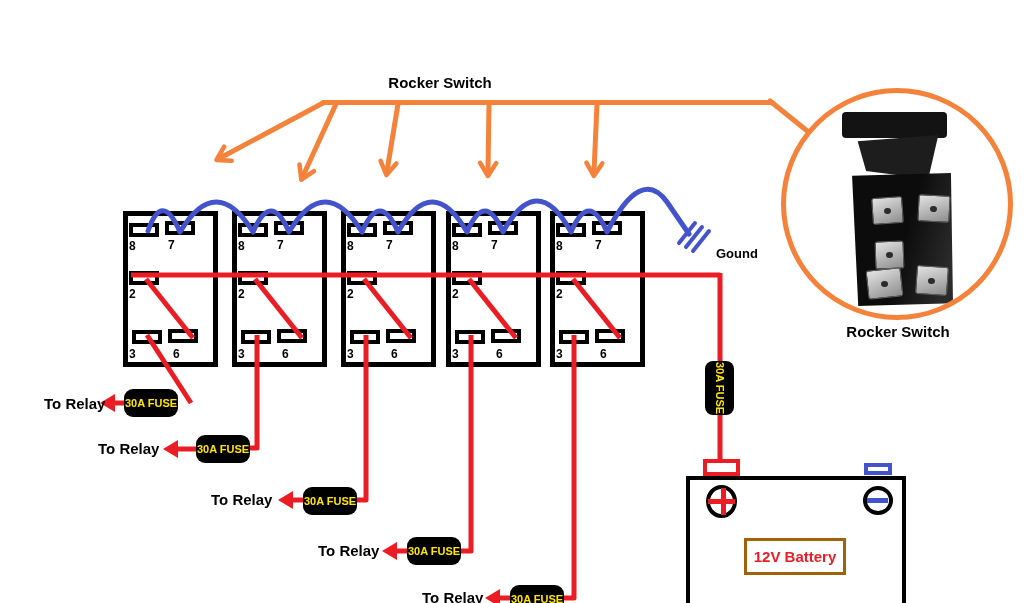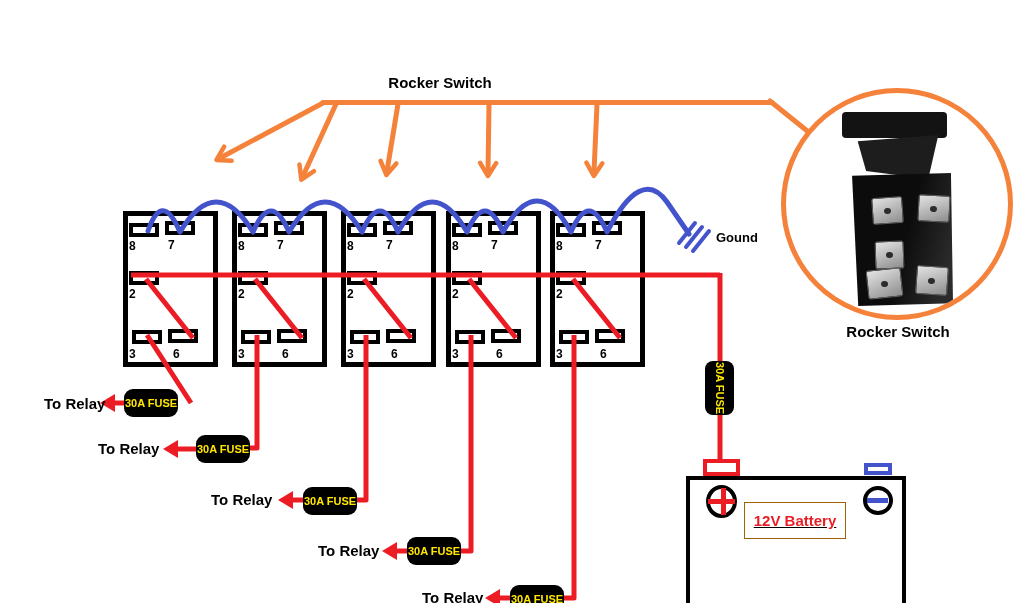--- a/index.html
+++ b/index.html
@@ -6,21 +6,21 @@
   #stage{
     position:relative;width:1024px;height:603px;background:#fff;overflow:hidden;
     font-family:"Liberation Sans",sans-serif;
     margin-top:44px;
   }
   #stage *{box-sizing:border-box;}
 
   
   .lbl{position:absolute;font-weight:bold;color:#000;}
   .title{left:375px;top:30px;width:130px;text-align:center;font-size:15px;z-index:2;}
-  .ground-lbl{left:716px;top:186px;font-size:13px;z-index:2;}
+  .ground-lbl{left:716px;top:202px;font-size:13px;z-index:2;}
   .photo-cap{left:840px;top:279px;width:116px;text-align:center;font-size:15px;z-index:6;}
   .relay{font-size:15px;z-index:6;}
 
   
   .sw{position:absolute;top:167px;width:95px;height:156px;border:5px solid #000;background:#fff;z-index:1;}
   .pin{position:absolute;width:30px;height:14px;border:4px solid #000;background:#fff;}
   .p8{left:1px;top:7px}.p7{left:37px;top:5px}.p2{left:1px;top:55px}.p3{left:4px;top:114px}.p6{left:40px;top:113px}
   .pl{position:absolute;font-weight:bold;font-size:12px;color:#000;line-height:1;}
   .l8{left:1px;top:24px}.l7{left:40px;top:23px}.l2{left:1px;top:72px}.l3{left:1px;top:132px}.l6{left:45px;top:132px}
 
@@ -38,22 +38,22 @@
   .term-pos{left:703px;top:415px;width:37px;height:17px;border:4px solid var(--red);}
   .term-neg{left:864px;top:419px;width:28px;height:12px;border:4px solid var(--blue);}
   .pole{position:absolute;border:4px solid #000;border-radius:50%;background:#fff;z-index:2;}
   .pole-pos{left:706px;top:441px;width:31px;height:33px;}
   .pole-neg{left:863px;top:442px;width:30px;height:29px;}
   .bar{position:absolute;}
   .pos-v{left:11px;top:-1px;width:5px;height:27px;background:var(--red);}
   .pos-h{left:-2px;top:10px;width:27px;height:5px;background:var(--red);}
   .neg-h{left:0px;top:8px;width:21px;height:5px;background:var(--blue);}
   .batt-label-box{
-    position:absolute;left:744px;top:458px;width:102px;height:37px;border:1px solid #a16207;background:#fff;z-index:2;
-    display:flex;align-items:center;justify-content:center;text-decoration:underline;
+    position:absolute;left:744px;top:494px;width:102px;height:37px;border:3px solid #a16207;background:#fff;z-index:2;
+    display:flex;align-items:center;justify-content:center;
   }
   .batt-label-box span{color:var(--red);font-weight:bold;font-size:15px;}
   .shadow-line{position:absolute;left:677px;top:577px;width:253px;height:2px;background:#e9ebee;z-index:0;}
 
   
   .photo-circle{
     position:absolute;left:781px;top:44px;width:232px;height:232px;border:5px solid var(--orange);
     border-radius:50%;background:#fff;overflow:hidden;z-index:4;
   }
   .ph{position:absolute;}

